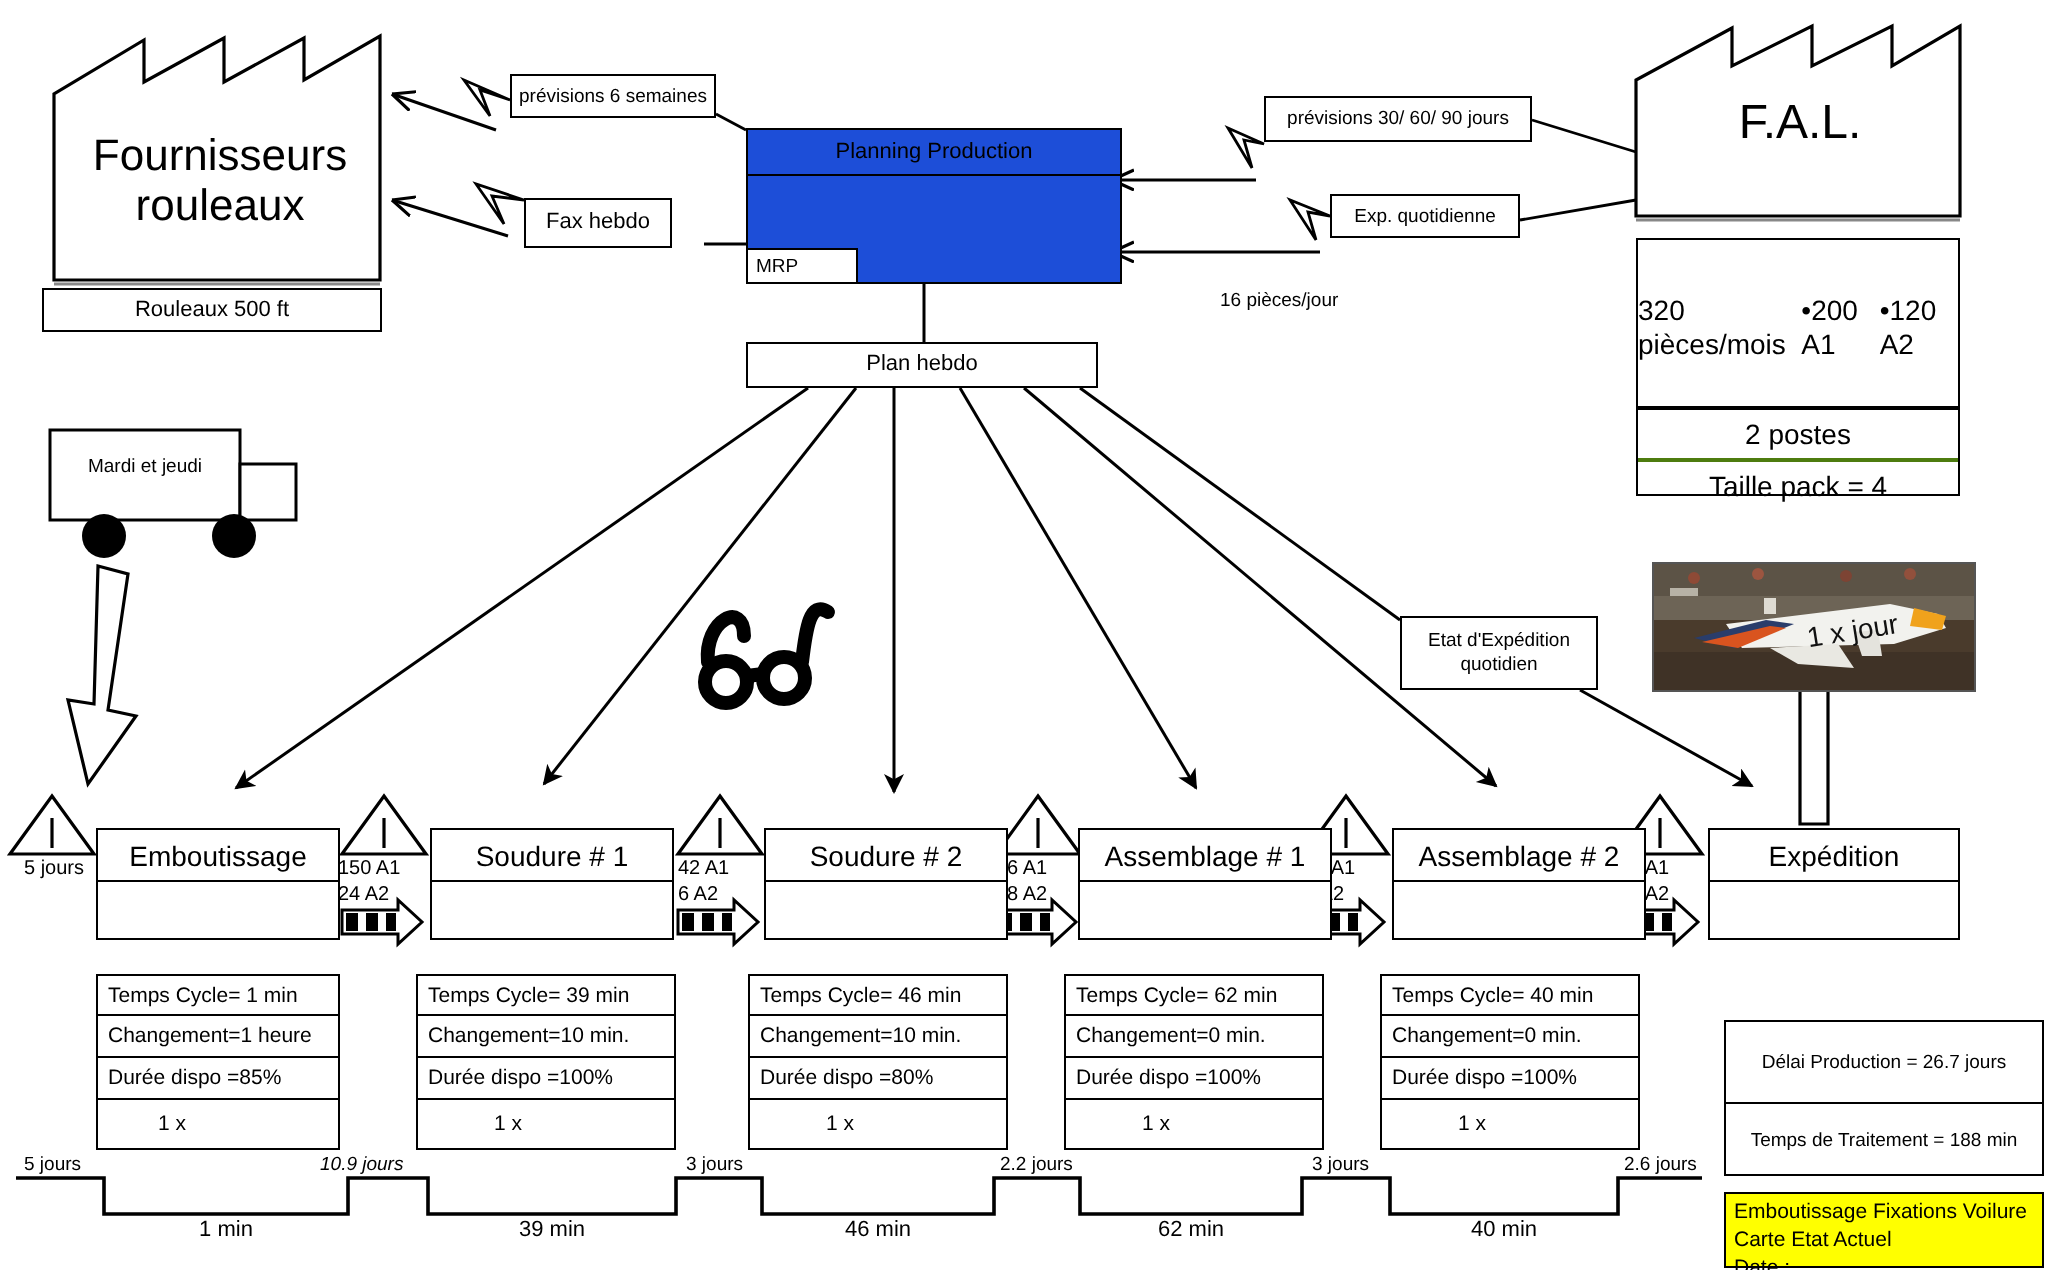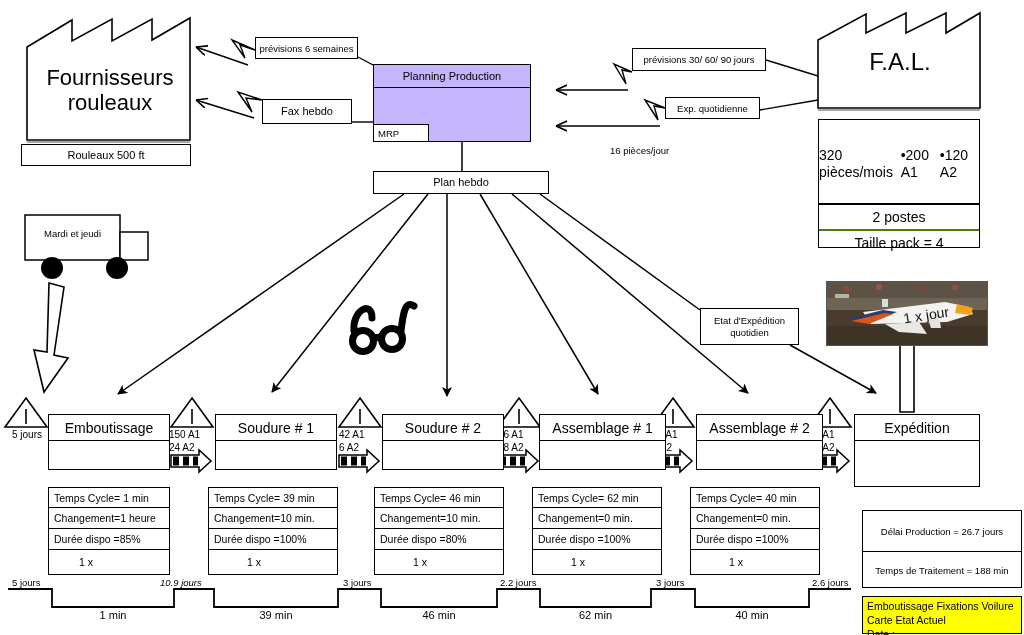--- a/index.html
+++ b/index.html
@@ -204,35 +204,35 @@
       <div>•120 A2</div>
     </div>
     <div style="height:24px;display:flex;align-items:center;justify-content:center;font-size:14px;border-bottom:2px solid #4d7c0f;">2 postes</div>
     <div style="height:24px;display:flex;align-items:center;justify-content:center;font-size:14px;">Taille pack = 4</div>
   </div>
 
   <div class="abs bx small" style="left:255px;top:37px;width:103px;height:22px;">
     <span>prévisions 6 semaines</span>
   </div>
 
-  <div class="abs bx txt" style="left:262px;top:99px;width:90px;height:25px;">
+  <div class="abs bx txt" style="left:262px;top:99px;width:74px;height:25px;">
     <span>Fax hebdo</span>
   </div>
 
   <div class="abs bx small" style="left:632px;top:48px;width:134px;height:23px;">
     <span>prévisions 30/ 60/ 90 jours</span>
   </div>
 
   <div class="abs bx small" style="left:665px;top:97px;width:95px;height:22px;">
     <span>Exp. quotidienne</span>
   </div>
 
   <div class="abs small" style="left:610px;top:145px;width:110px;">16 pièces/jour</div>
 
-  <div class="abs" style="left:373px;top:64px;width:158px;height:78px;border:1.5px solid #000;background:#c4b5fd;">
+  <div class="abs" style="left:373px;top:64px;width:188px;height:78px;border:1.5px solid #000;background:#1d4ed8;">
     <div class="txt" style="height:22px;display:flex;align-items:center;justify-content:center;border-bottom:1.5px solid #000;">Planning Production</div>
   </div>
   <div class="abs bx small" style="left:373px;top:124px;width:56px;height:18px;justify-content:flex-start;padding-left:4px;">
     <span>MRP</span>
   </div>
 
   <div class="abs bx txt" style="left:373px;top:171px;width:176px;height:23px;">
     <span>Plan hebdo</span>
   </div>
 
@@ -297,21 +297,21 @@
   </div>
   <div class="abs" style="left:382px;top:414px;width:122px;height:56px;border:1.5px solid #000;background:#fff;">
     <div class="proc-title" style="height:25px;display:flex;align-items:center;justify-content:center;border-bottom:1.5px solid #000;">Soudure # 2</div>
   </div>
   <div class="abs" style="left:539px;top:414px;width:127px;height:56px;border:1.5px solid #000;background:#fff;">
     <div class="proc-title" style="height:25px;display:flex;align-items:center;justify-content:center;border-bottom:1.5px solid #000;">Assemblage # 1</div>
   </div>
   <div class="abs" style="left:696px;top:414px;width:127px;height:56px;border:1.5px solid #000;background:#fff;">
     <div class="proc-title" style="height:25px;display:flex;align-items:center;justify-content:center;border-bottom:1.5px solid #000;">Assemblage # 2</div>
   </div>
-  <div class="abs" style="left:854px;top:414px;width:126px;height:73px;border:1.5px solid #000;background:#fff;">
+  <div class="abs" style="left:854px;top:414px;width:126px;height:56px;border:1.5px solid #000;background:#fff;">
     <div class="proc-title" style="height:25px;display:flex;align-items:center;justify-content:center;border-bottom:1.5px solid #000;">Expédition</div>
   </div>
 
   <div class="abs" style="left:48px;top:487px;width:122px;height:88px;">
     <div class="dbx" style="height:21px;">Temps Cycle= 1 min</div>
     <div class="dbx" style="height:21px;border-top:none;">Changement=1 heure</div>
     <div class="dbx" style="height:21px;border-top:none;">Durée dispo =85%</div>
     <div class="dbx" style="height:25px;border-top:none;justify-content:flex-start;padding-left:30px;">1 x</div>
   </div>
   <div class="abs" style="left:208px;top:487px;width:130px;height:88px;">

